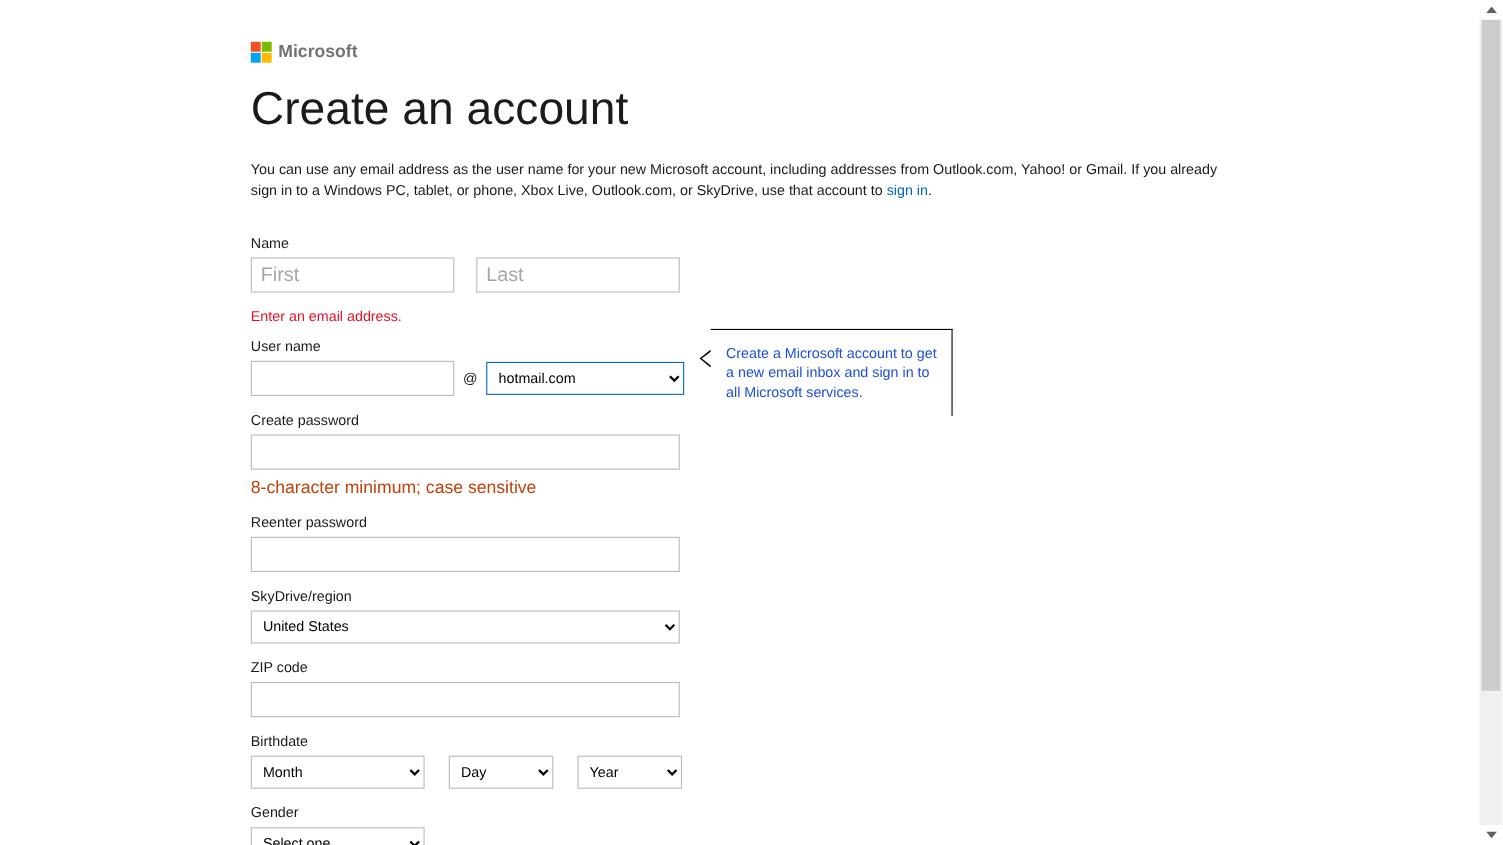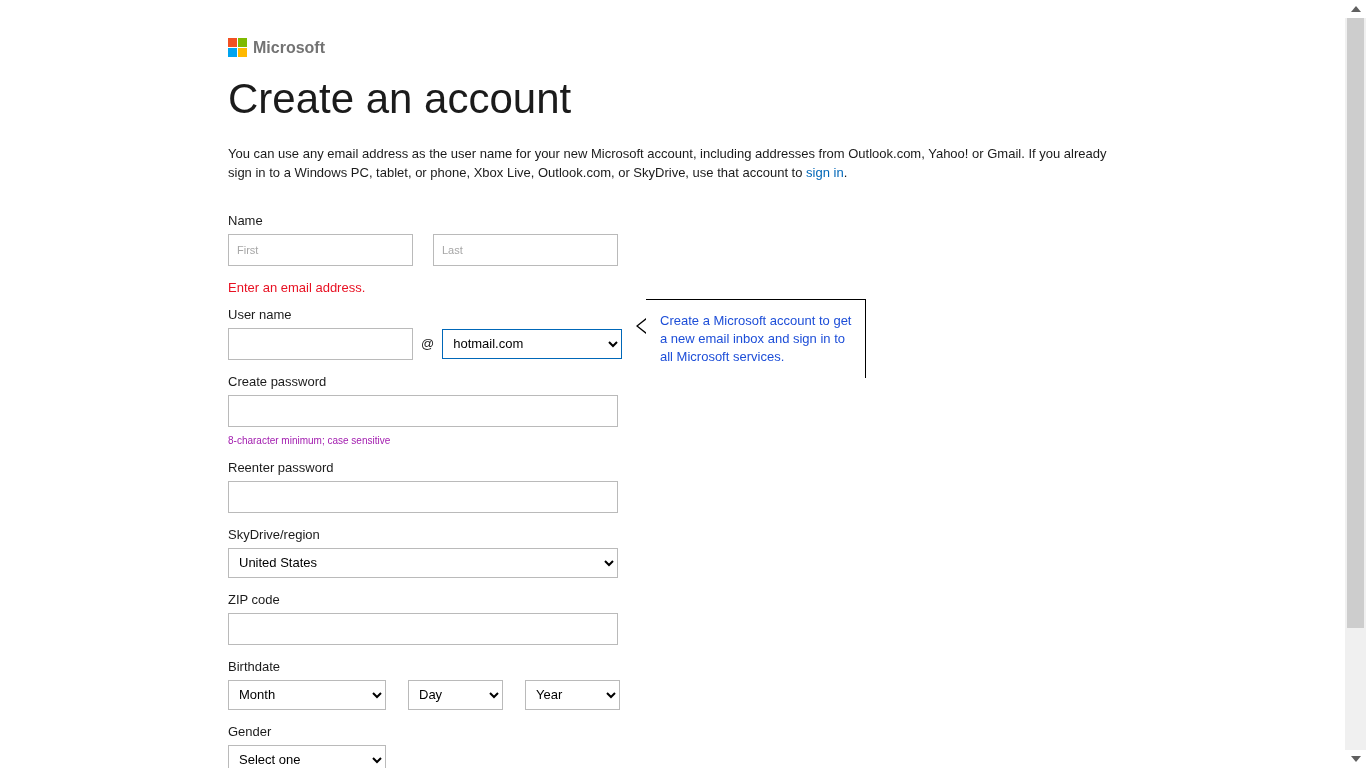--- a/index.html
+++ b/index.html
@@ -105,21 +105,21 @@
       color: #1b1b1b;
       margin-bottom: 6px;
       margin-top: 6px;
     }
     .row { display: flex; gap: 20px; margin-bottom: 14px; }
     input[type="text"], input[type="password"] {
       border: 1px solid #bababa;
       height: 32px;
       padding: 4px 8px;
       font-family: inherit;
-      font-size: 11px;
+      font-size: 18px;
       outline: none;
       background: #fff;
     }
     input::placeholder { color: #a6a6a6; }
     select {
       border: 1px solid #bababa;
       height: 30px;
       padding: 3px 6px;
       font-family: inherit;
       font-size: 13px;
@@ -131,21 +131,21 @@
     .w-name { width: 185px; }
     .w-user { width: 185px; }
     .w-domain { width: 180px; }
     .w-full { width: 390px; }
     .w-month { width: 158px; }
     .w-day { width: 95px; }
     .w-year { width: 95px; }
     .w-gender { width: 158px; }
 
     .error-text { color: #e81123; font-size: 13px; margin-top: 4px; margin-bottom: 12px; }
-    .hint-text { color: #a21caf; font-size: 10px; margin-top: 4px; margin-bottom: 14px; }
+    .hint-text { color: #c2410c; font-size: 16px; margin-top: 4px; margin-bottom: 14px; }
 
     .at-sym { font-size: 13px; color: #1b1b1b; }
     .username-row { display: flex; align-items: center; gap: 8px; margin-bottom: 14px; }
 
     .callout {
       position: absolute;
       left: 418px;
       top: 86px;
       width: 220px;
       border-top: 1px solid #000;

